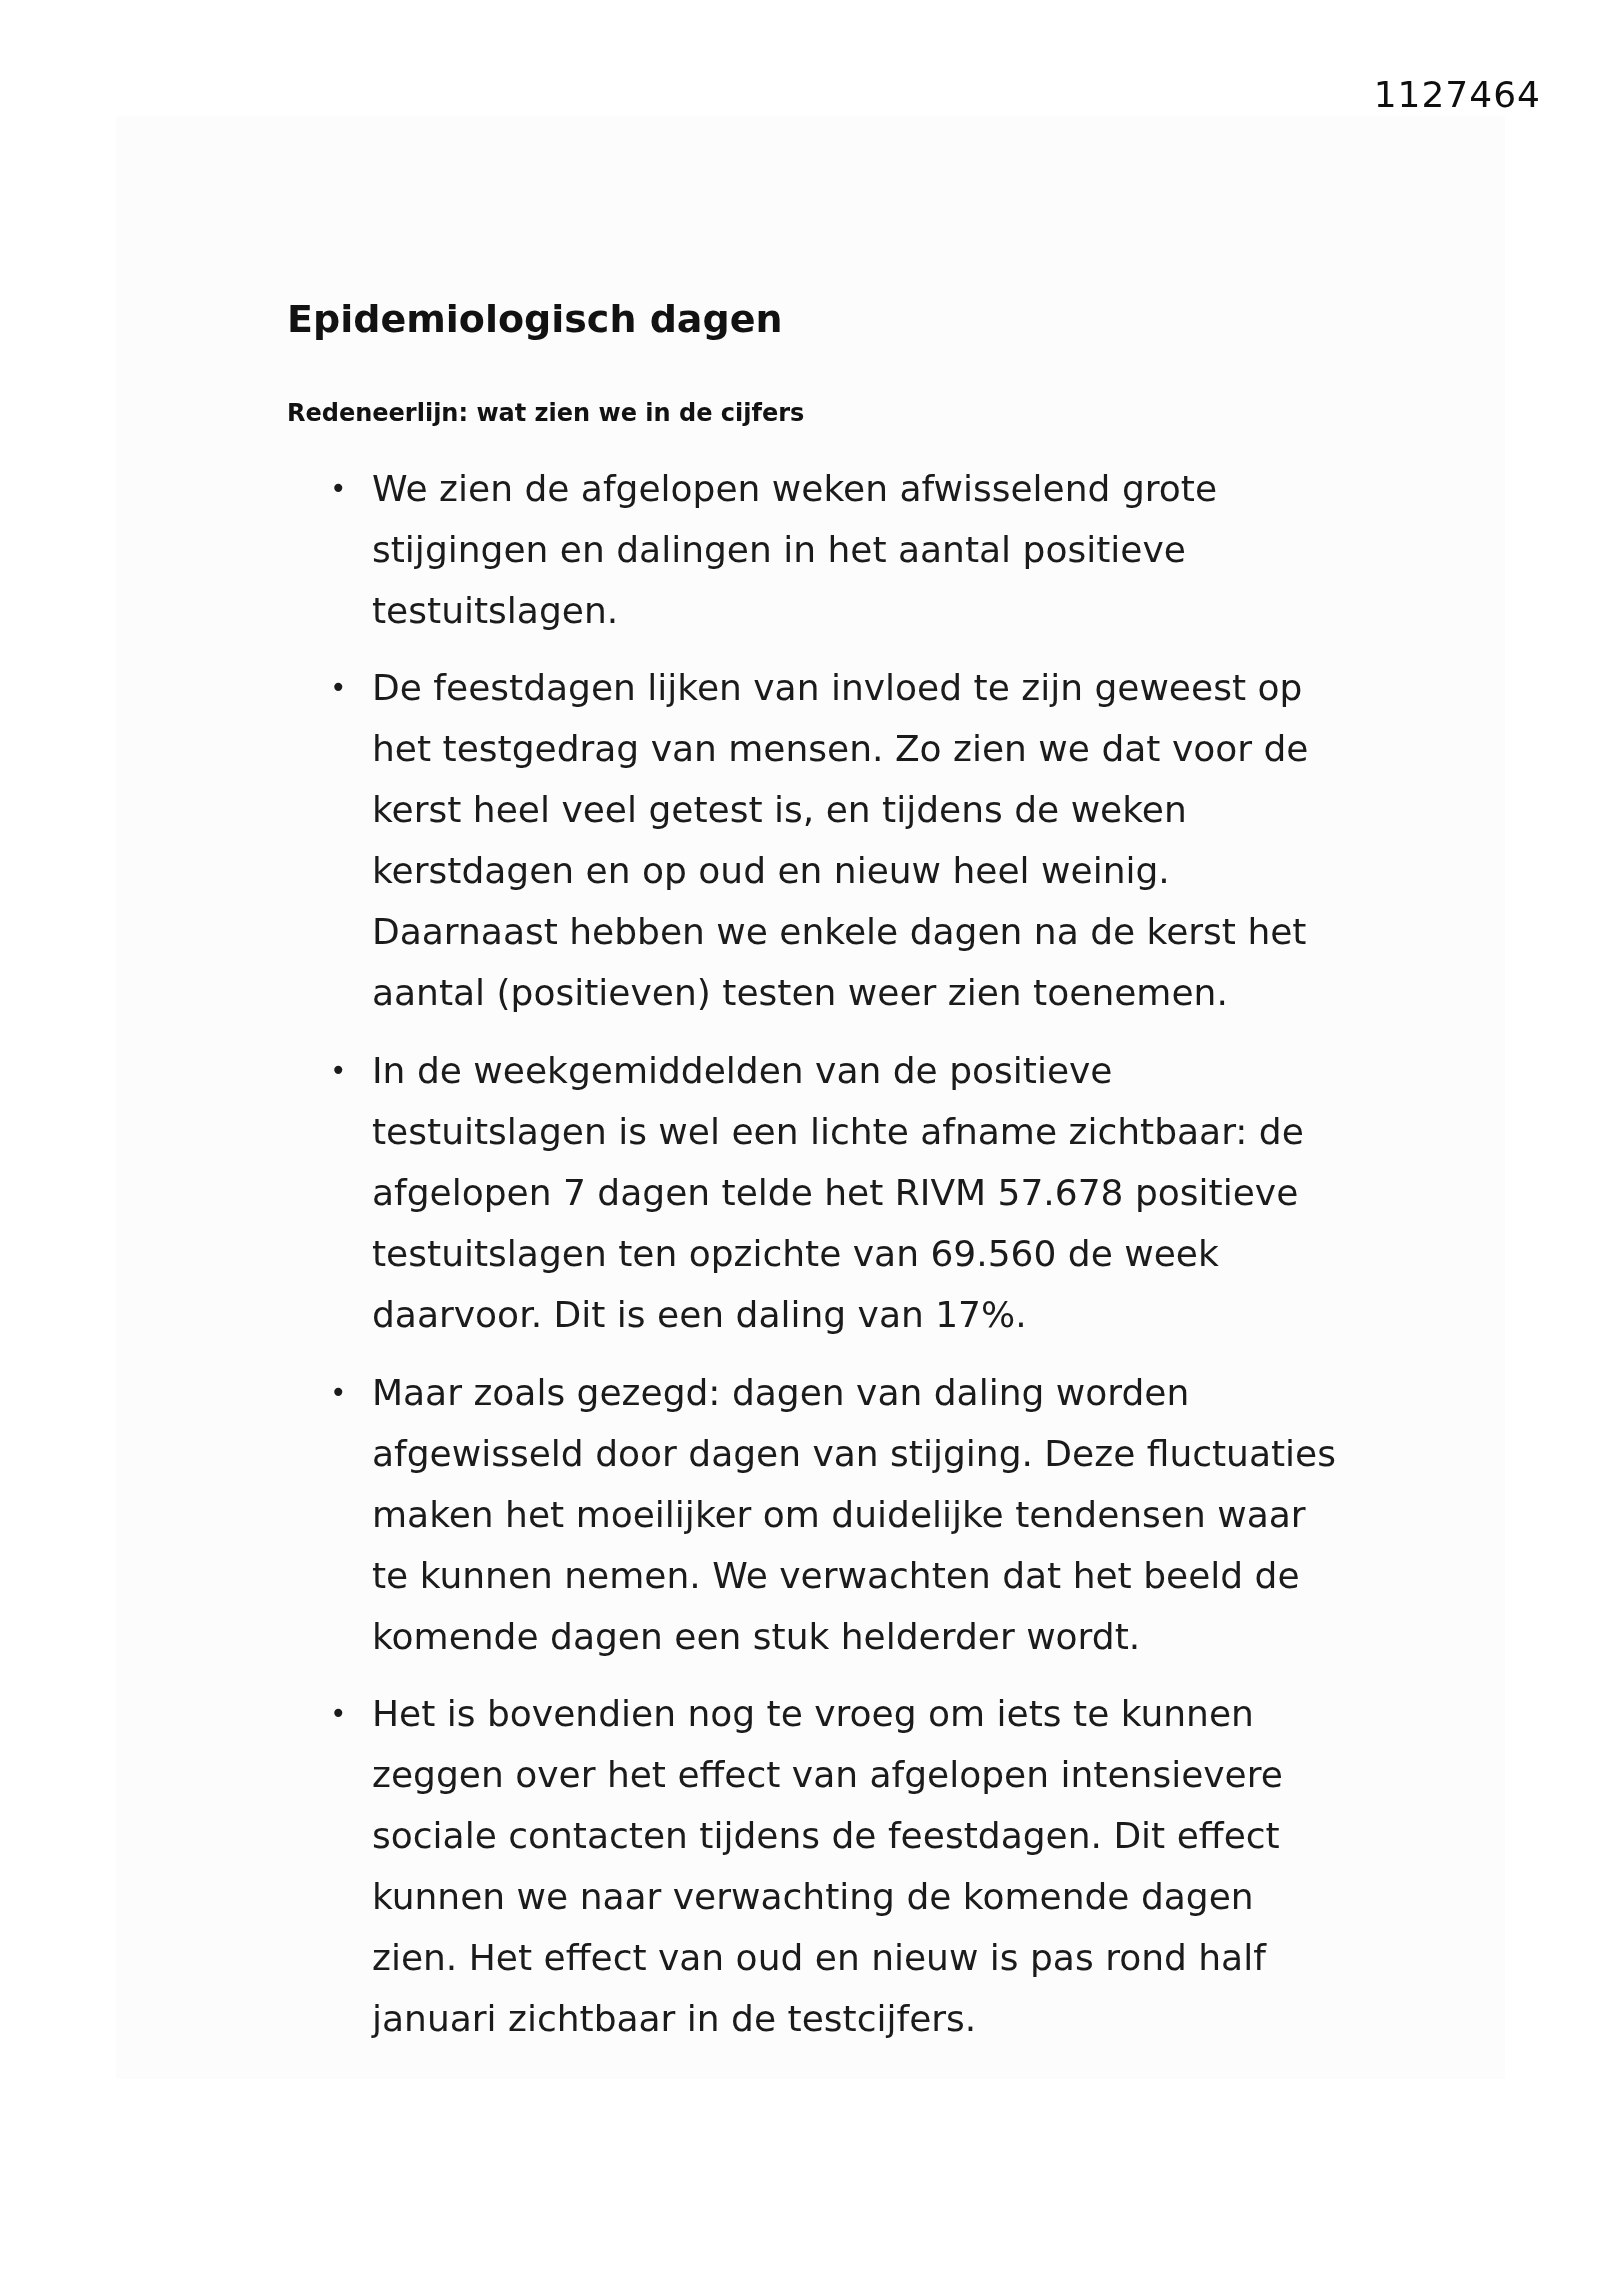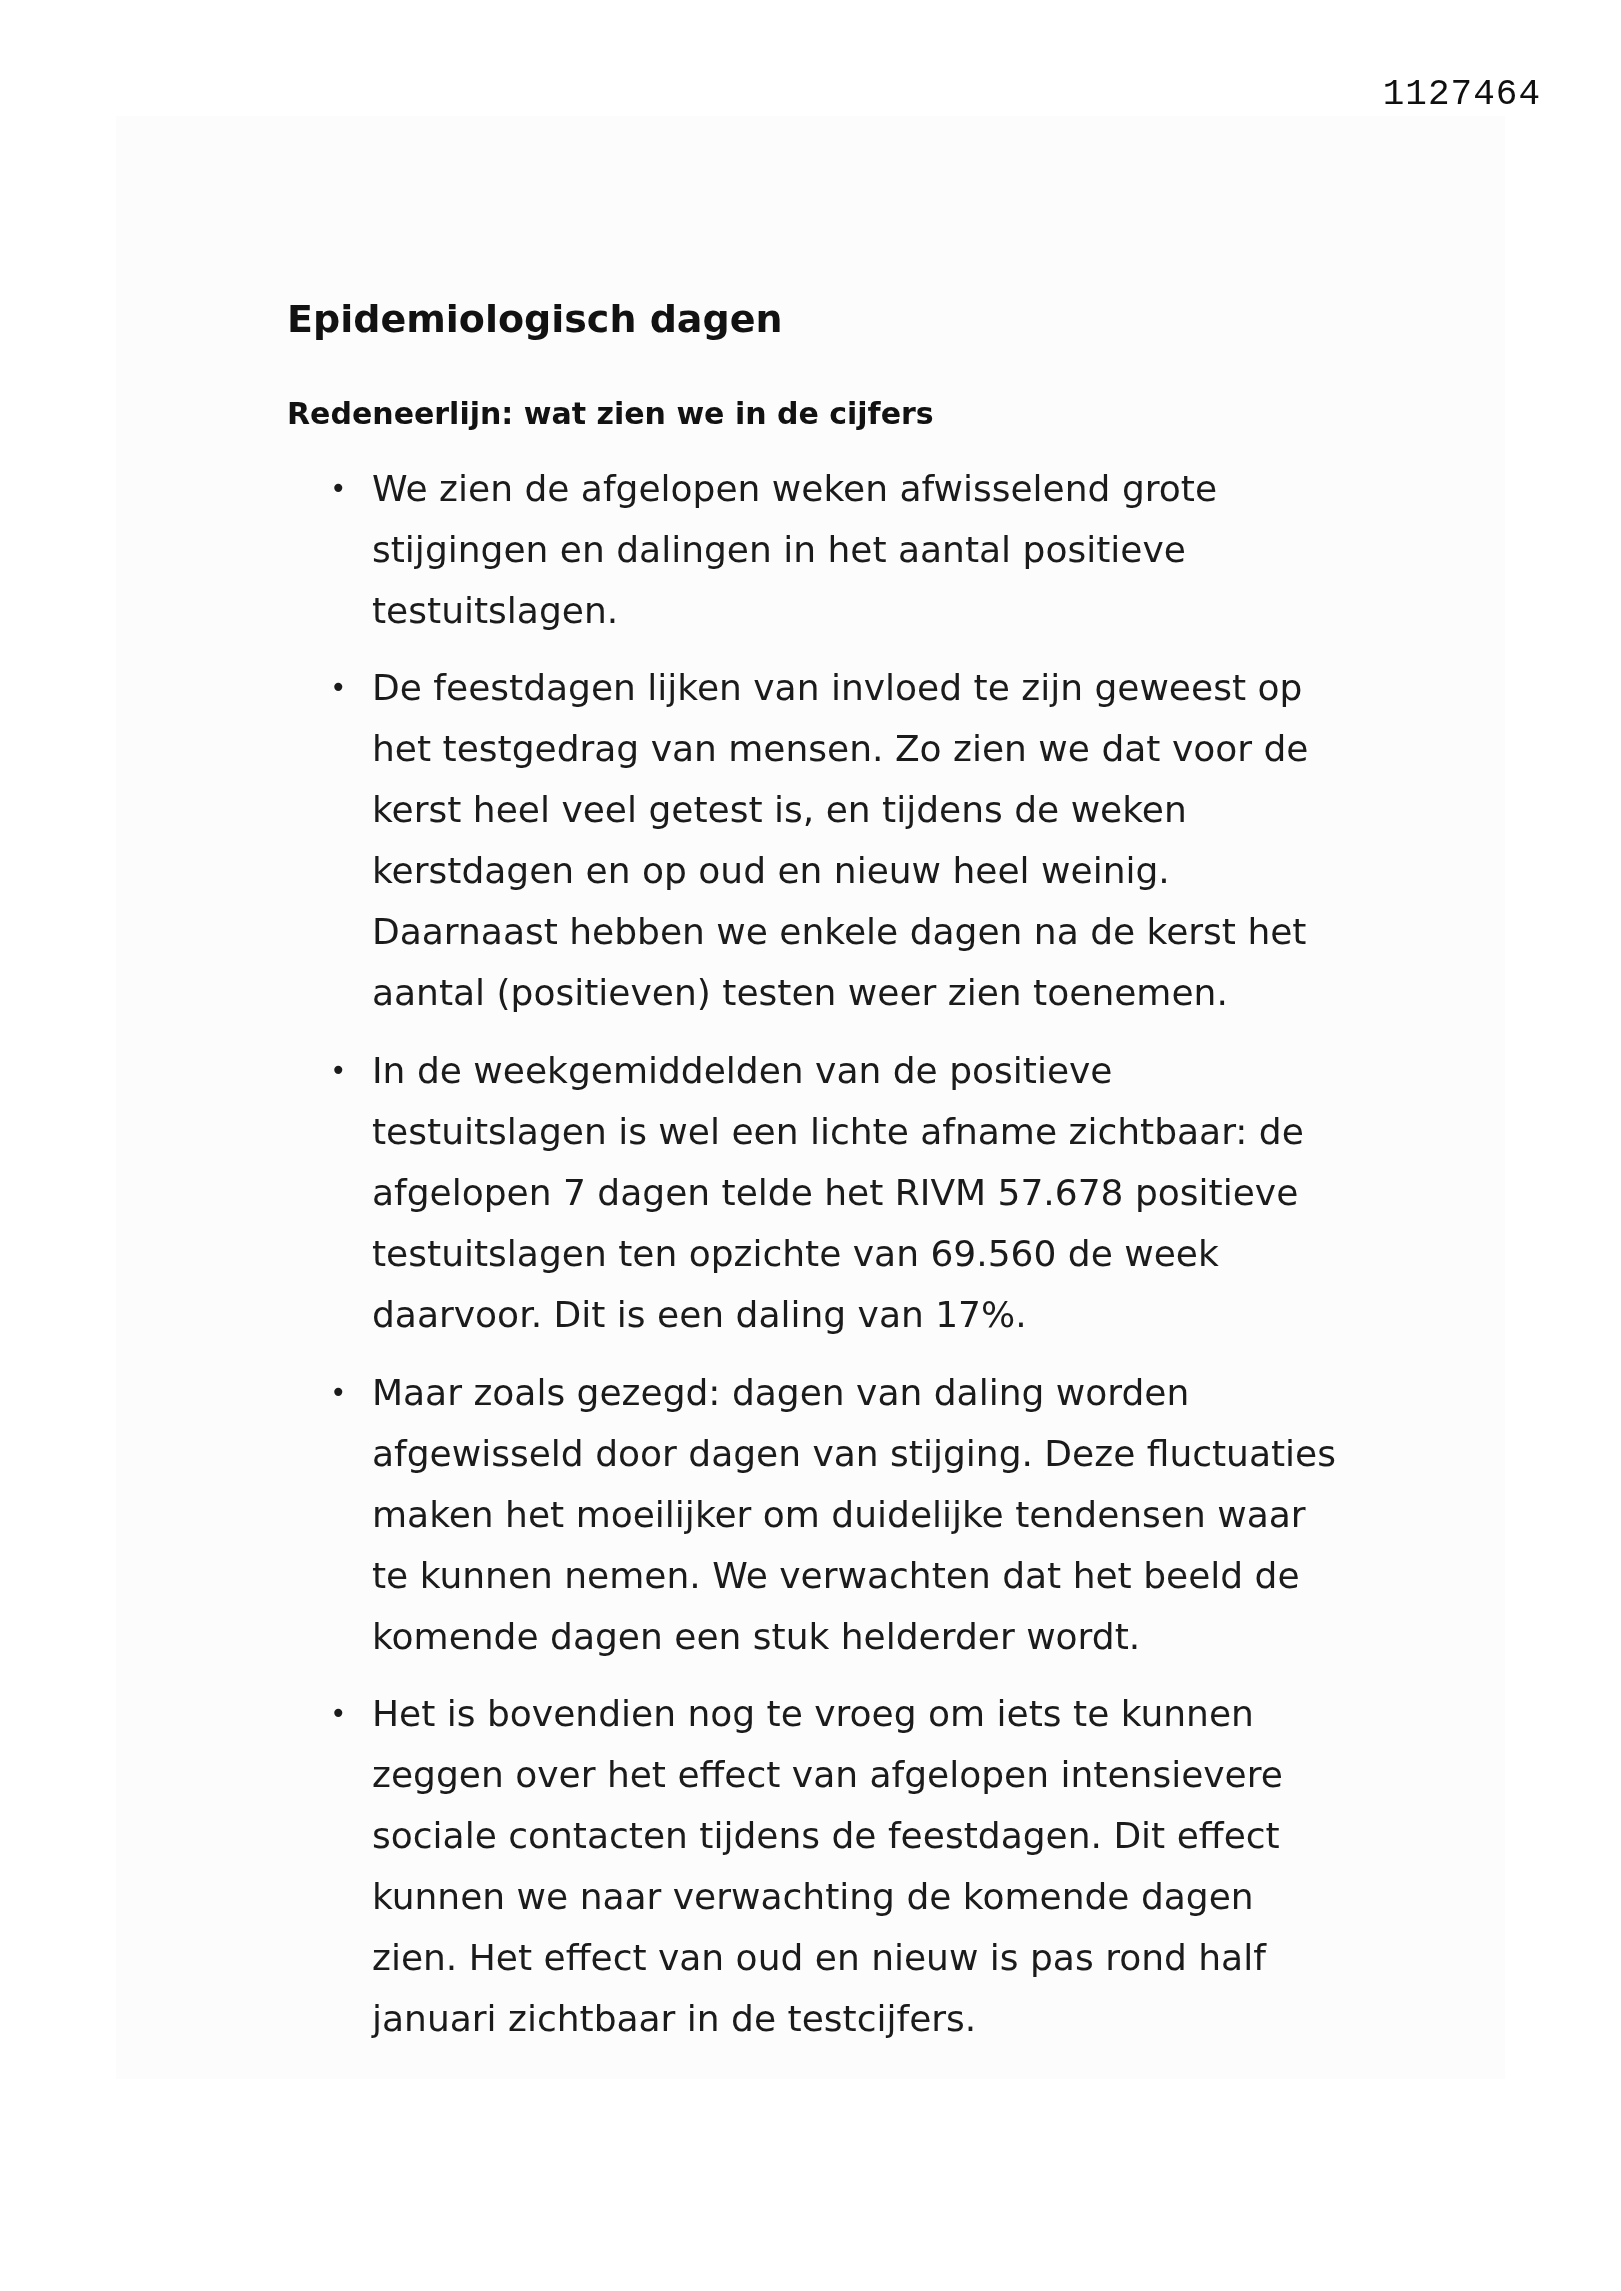--- a/index.html
+++ b/index.html
@@ -25,37 +25,36 @@
   }
   .page-number {
     position: absolute;
     top: 74px;
     left: 1176px;
     width: 365px;
     text-align: right;
     font-size: 36px;
     color: #0f0f0f;
     letter-spacing: 1px;
-    font-family: Liberation Mono, monospace;
   }
   .content {
     position: absolute;
     left: 287px;
     top: 297px;
     width: 1063px;
   }
   .doc-title {
     font-size: 38px;
     font-weight: bold;
     color: #121212;
     margin: 0 0 53px 0;
     line-height: 45px;
   }
   .doc-subtitle {
-    font-size: 30px;
+    font-size: 24px;
     font-weight: bold;
     color: #121212;
     margin: 0 0 25.5px 0;
     line-height: 37px;
   }
   ul.bullet-list {
     list-style: none;
     margin: 0;
     padding: 0;
   }

